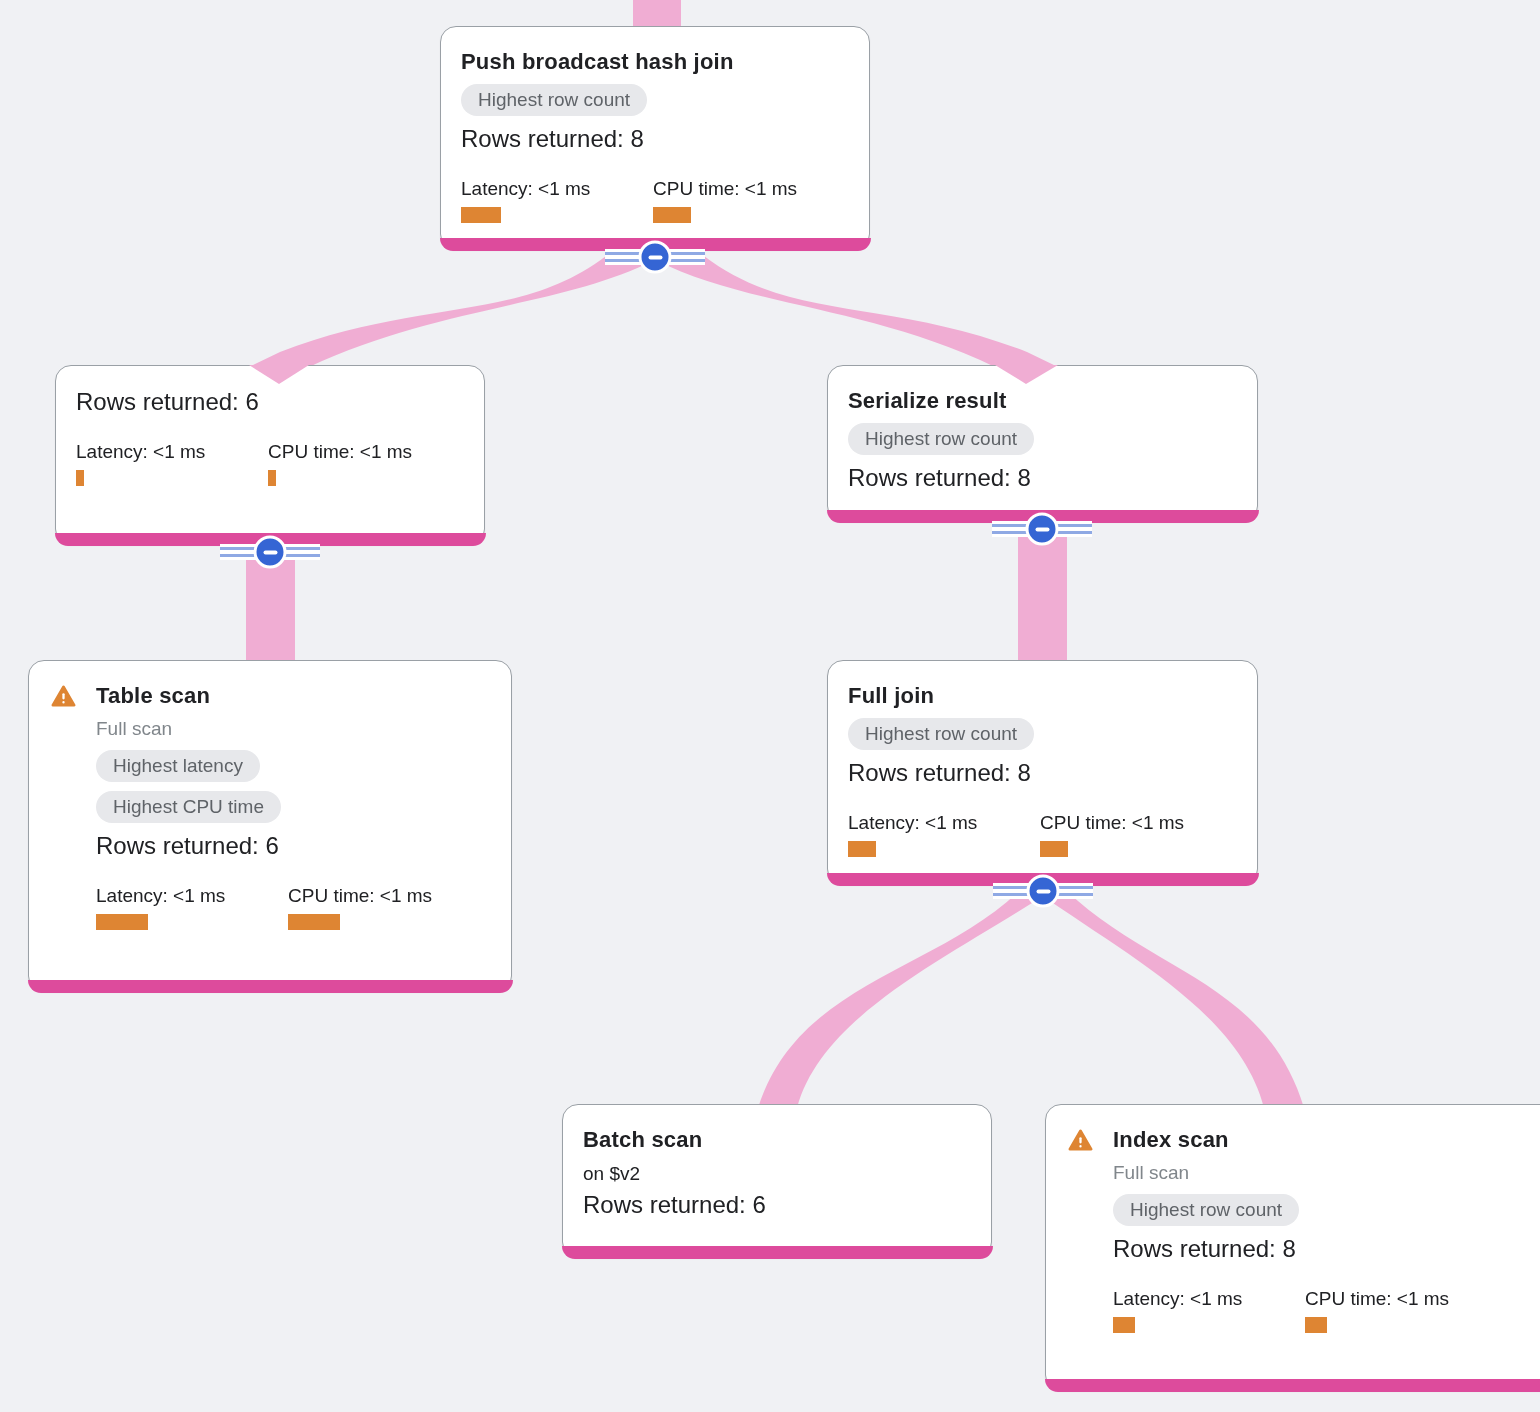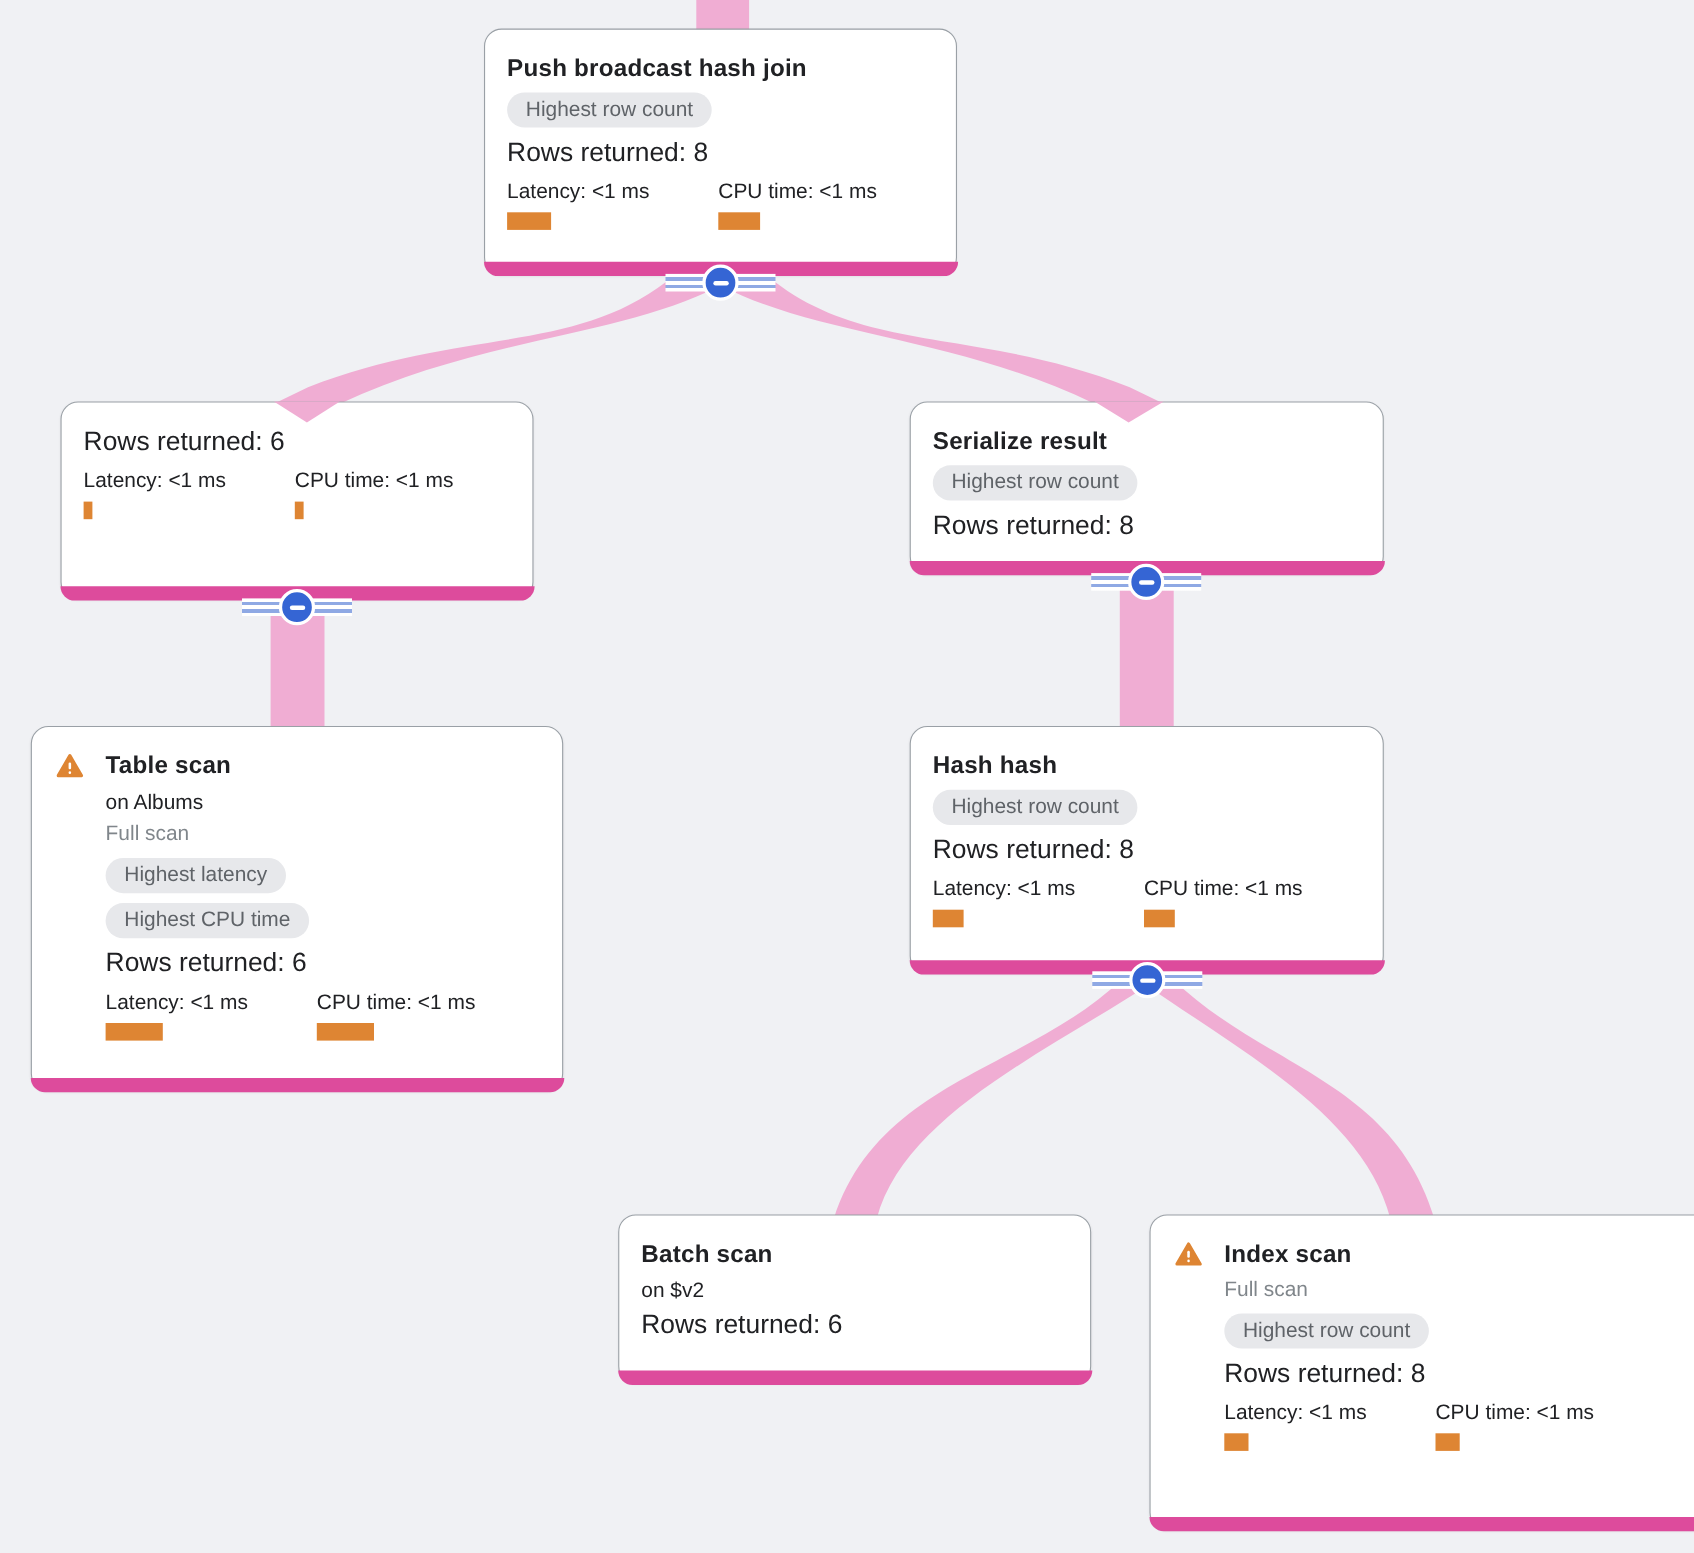--- a/index.html
+++ b/index.html
@@ -28,21 +28,21 @@
   .title{font-size:22px;line-height:30px;font-weight:700;letter-spacing:.2px;margin-bottom:4px;}
   .sub{font-size:19px;line-height:30px;color:var(--text_dark,#202124);}
   .scan{font-size:19px;line-height:28px;color:var(--text_gray,#80868B);}
   .badge{
     display:block;width:fit-content;
     background:var(--badge_bg,#E7E8EB);color:var(--badge_text,#5F6368);
     font-size:19px;line-height:26px;padding:3px 17px;border-radius:17px;
     margin:7px 0 9px 0;
   }
   .rows{font-size:24px;line-height:28px;margin-top:2px;}
-  .metrics{display:flex;margin-top:9px;}
+  .metrics{display:flex;margin-top:23px;}
   .metric{width:192px;flex:0 0 auto;}
   .mlabel{font-size:19px;line-height:26px;white-space:nowrap;}
   .mbar{height:16px;margin-top:5px;background:var(--orange,#DE8533);}
 
   .accent{
     position:absolute;left:-1.5px;right:-1.5px;bottom:-1.5px;height:13px;
     background:var(--accent_pink,#DD4B9C);
     border-radius:0 0 15px 15px;
   }
 
@@ -135,21 +135,20 @@
 
 <div class="card with-icon" style="left:28px;top:660px;width:484px;height:332px">
   <div class="card-inner">
     <svg class="warn" viewBox="0 0 26 24">
       <path d="M13 2 L24 21 H2 Z" fill="var(--orange,#DE8533)" stroke="var(--orange,#DE8533)" stroke-width="3" stroke-linejoin="round"></path>
       <rect x="11.8" y="8.5" width="2.4" height="6.5" rx="1.2" fill="#ffffff"></rect>
       <rect x="11.8" y="16.8" width="2.4" height="2.6" rx="1.2" fill="#ffffff"></rect>
     </svg>
     <div class="content">
       <div class="title">Table scan</div>
-      <div class="sub">on Albums</div>
       <div class="scan">Full scan</div>
       <div class="badge">Highest latency</div>
       <div class="badge">Highest CPU time</div>
       <div class="rows">Rows returned: 6</div>
       <div class="metrics">
         <div class="metric">
           <div class="mlabel">Latency: &lt;1 ms</div>
           <div class="mbar" style="width: 52px;"></div>
         </div>
         <div class="metric">
@@ -158,21 +157,21 @@
         </div>
       </div>
     </div>
   </div>
   <div class="accent"></div>
 </div>
 
 <div class="card" style="left:827px;top:660px;width:431px;height:225px">
   <div class="card-inner">
     <div class="content">
-      <div class="title">Hash hash</div>
+      <div class="title">Full join</div>
       <div class="badge">Highest row count</div>
       <div class="rows">Rows returned: 8</div>
       <div class="metrics">
         <div class="metric">
           <div class="mlabel">Latency: &lt;1 ms</div>
           <div class="mbar" style="width: 28px;"></div>
         </div>
         <div class="metric">
           <div class="mlabel">CPU time: &lt;1 ms</div>
           <div class="mbar" style="width: 28px;"></div>

